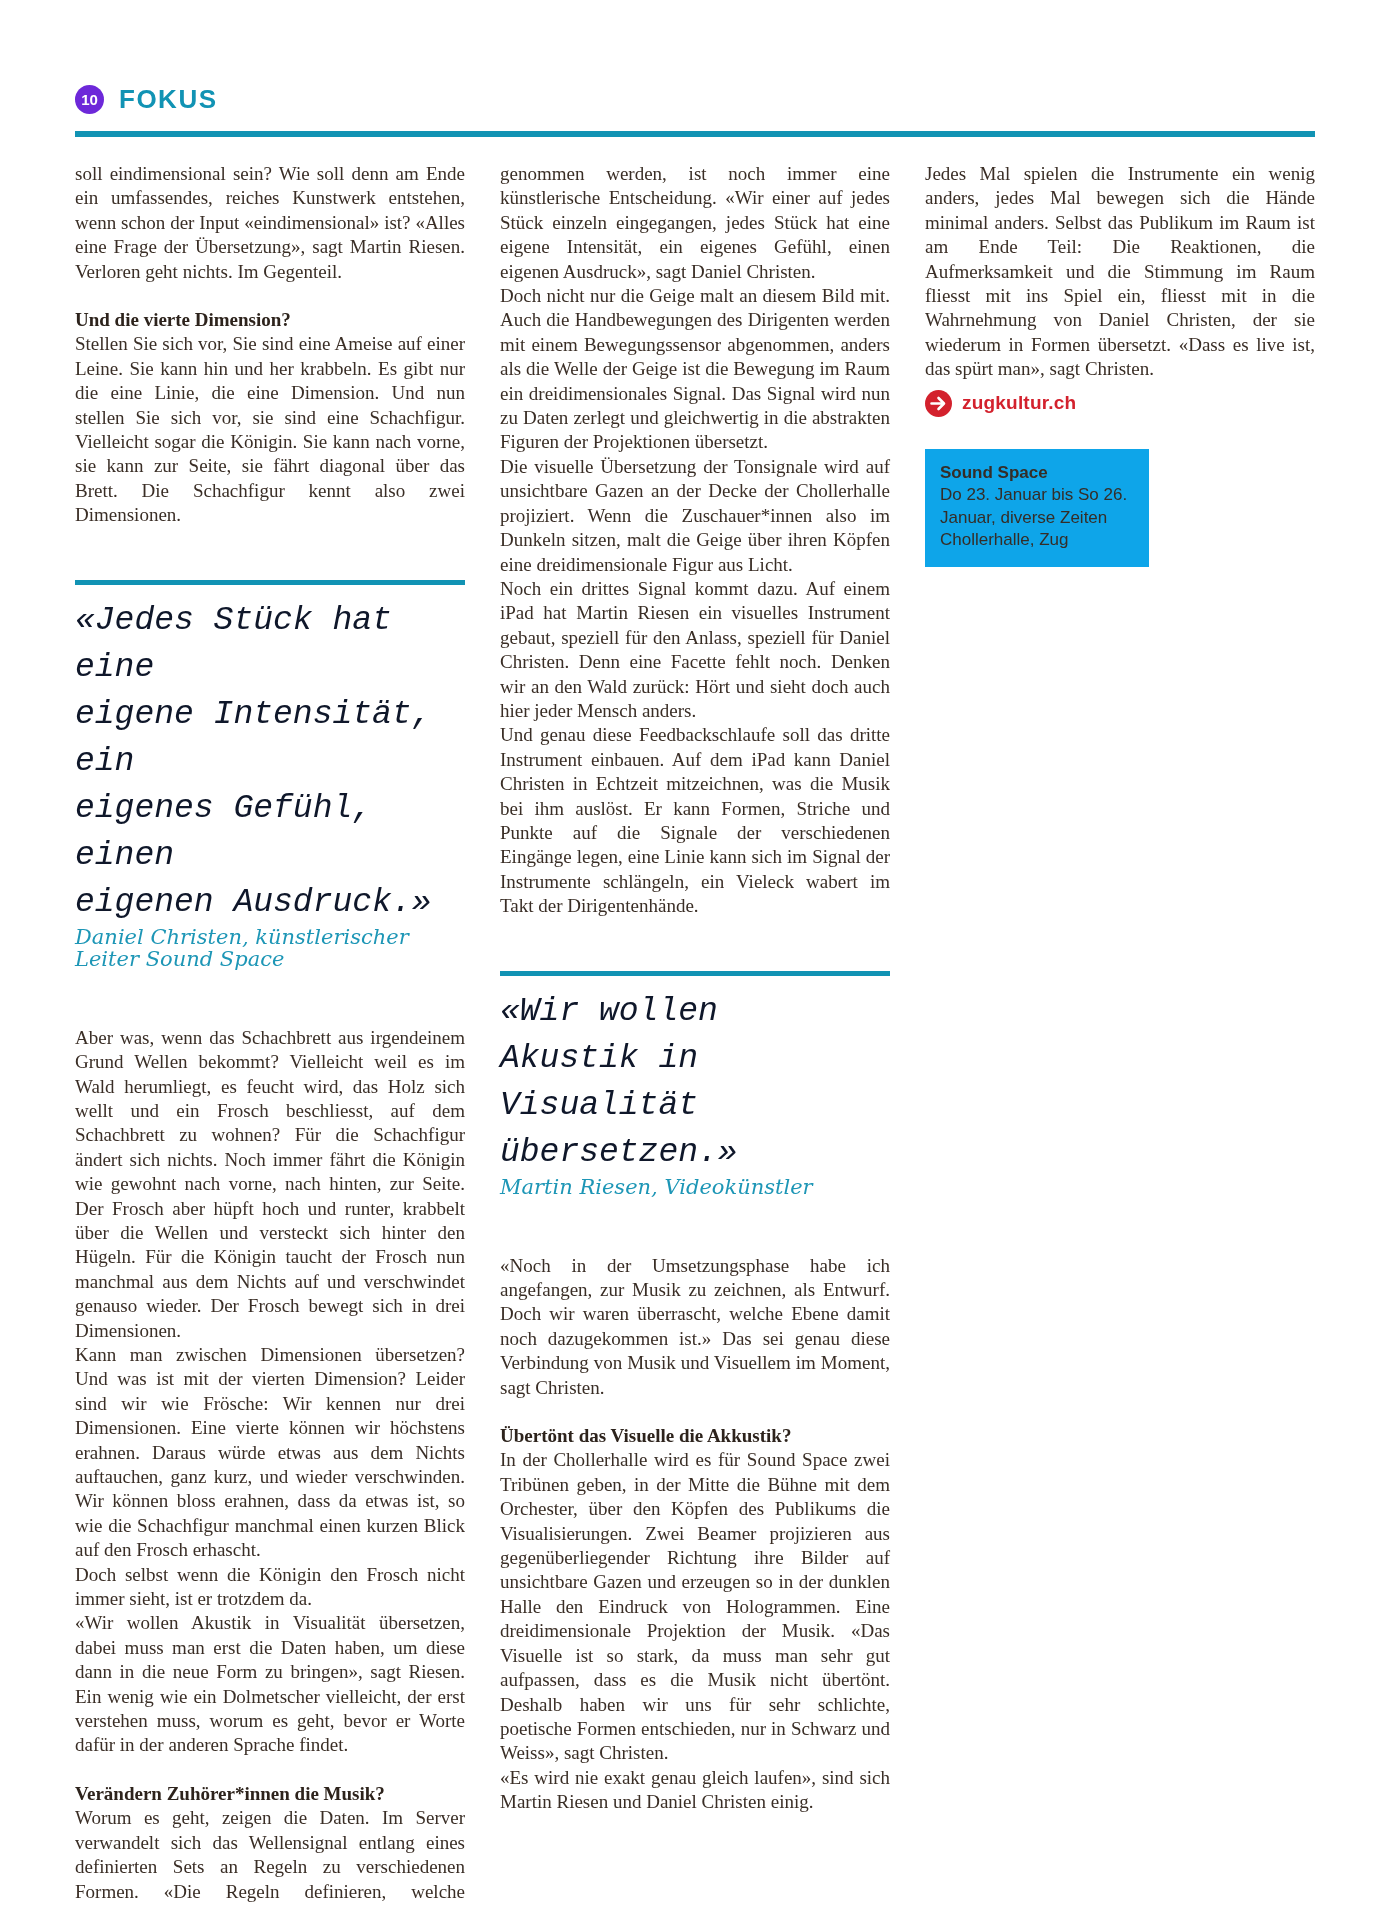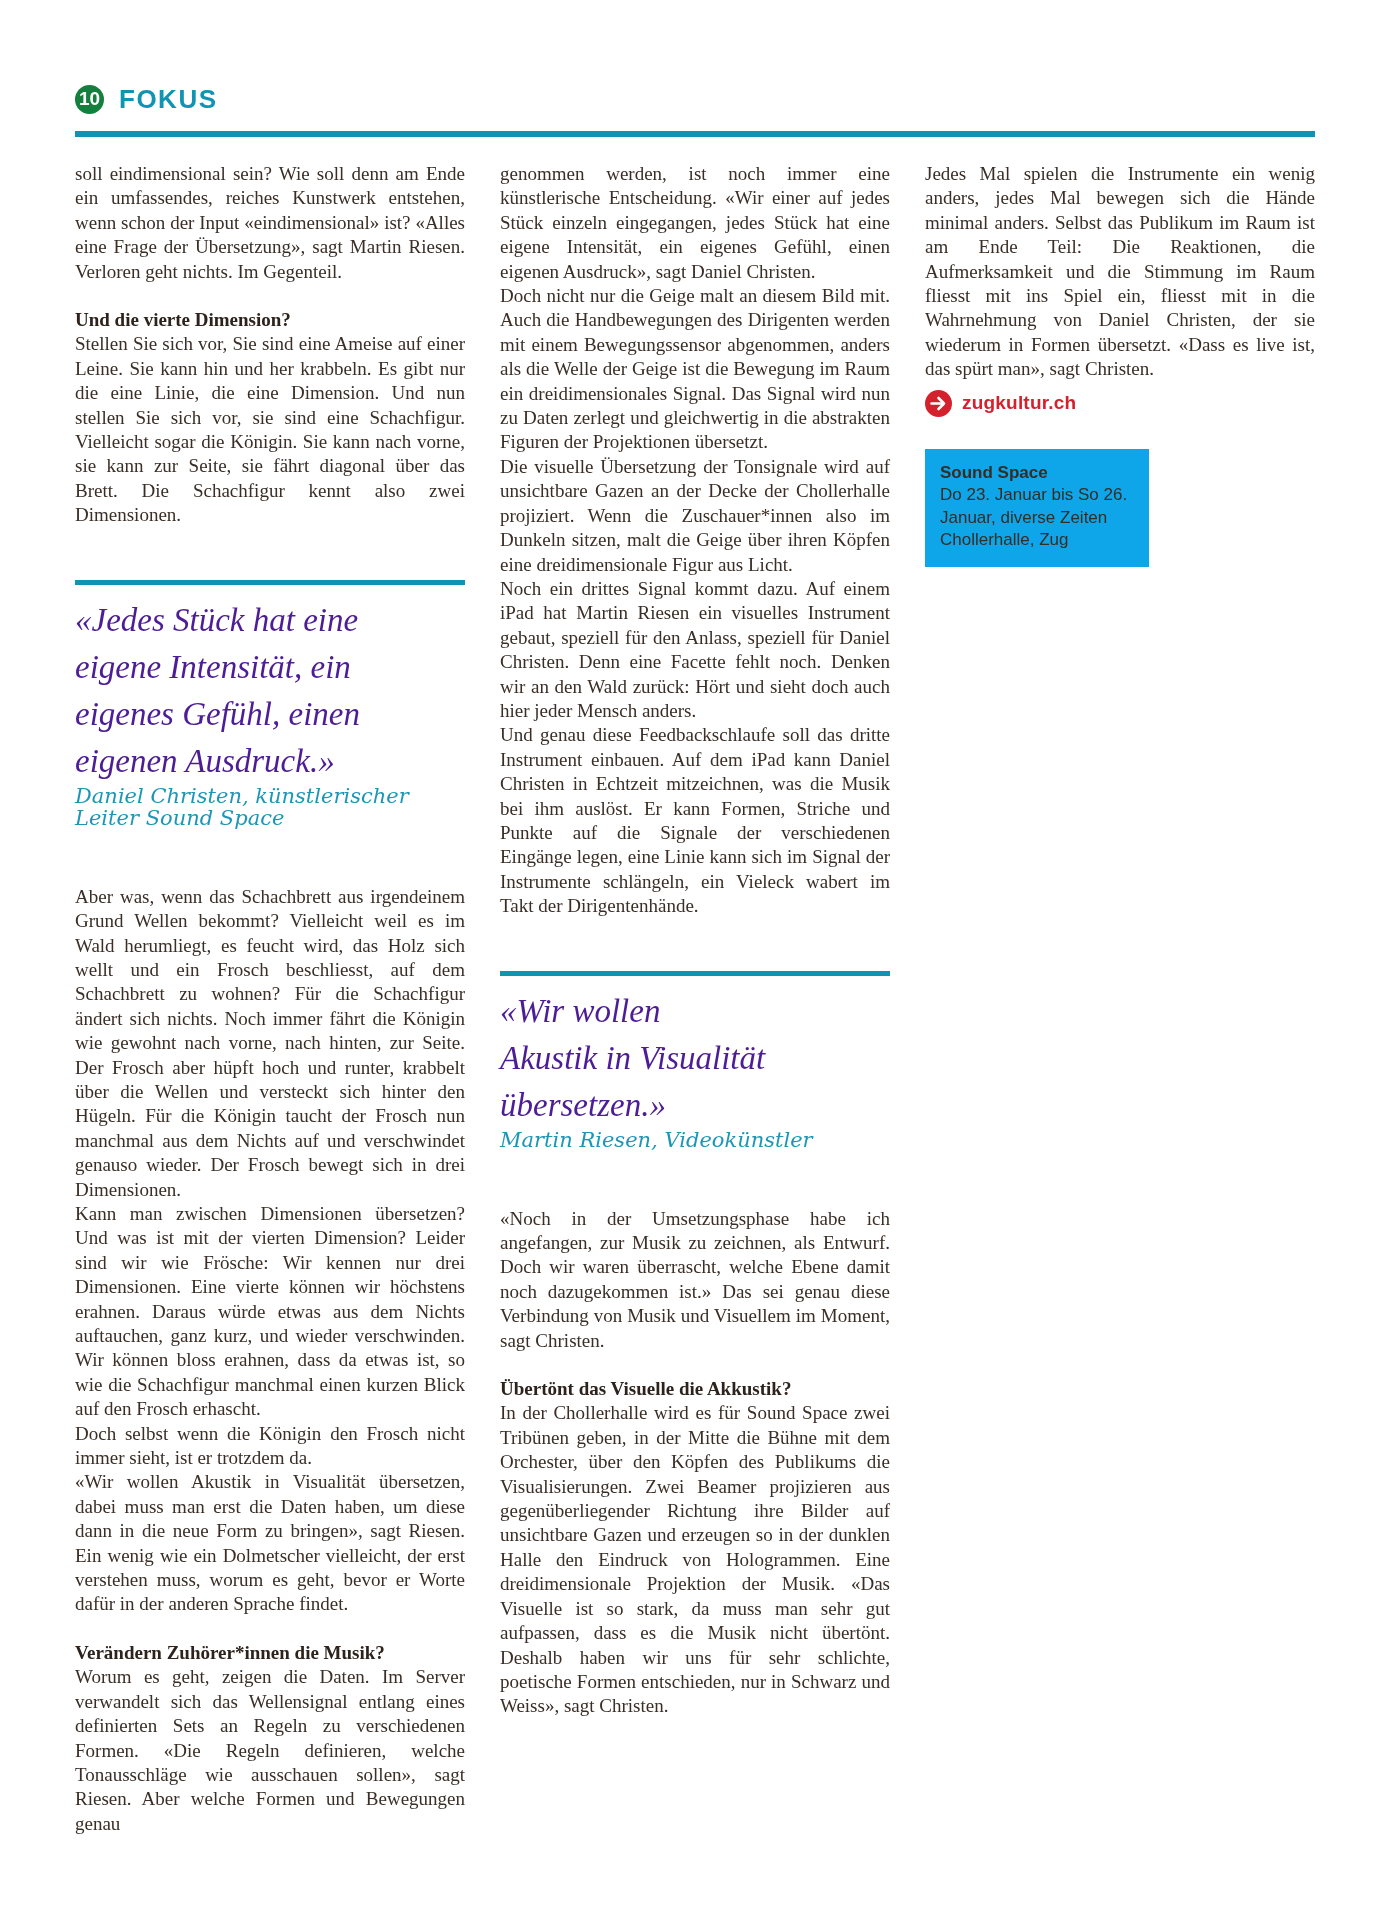--- a/index.html
+++ b/index.html
@@ -10,22 +10,22 @@
     overflow:hidden;
     font-family:"Liberation Serif",serif;
     color:#3a2e26;
     box-sizing:border-box;
     padding:84px 85px 0 75px;
   }
   
   .masthead{display:flex;align-items:center;gap:15px;height:30px;}
   .page-badge{
     width:29px;height:29px;border-radius:50%;
-    background:#15803d;color:#ffffff;
-    font-family:"Liberation Sans",sans-serif;font-weight:700;font-size:19px;
+    background:#6d28d9;color:#ffffff;
+    font-family:"Liberation Sans",sans-serif;font-weight:700;font-size:15px;
     display:flex;align-items:center;justify-content:center;
     flex:0 0 auto;
   }
   .section-label{
     color:#1193b4;
     font-family:"Liberation Sans",sans-serif;
     font-weight:700;font-size:26px;letter-spacing:1.5px;
   }
   .header-rule{height:6px;background:#1193b4;margin-top:17px;}
   
@@ -40,23 +40,23 @@
   .col p{margin:0;}
   .col p.cont{text-align-last:justify;}
   .col h3{
     margin:24px 0 0 0;
     font-size:19px;line-height:24.4px;
     font-weight:700;color:#2d231c;
   }
   
   .quotebox{margin-top:52px;margin-bottom:56px;border-top:5px solid #1193b4;padding-top:12px;text-align:left;}
   .quote-text{
-    font-family:Liberation Serif, serif;
+    font-family:Liberation Mono, monospace;
     font-style:italic;
-    color:#4c1d95;
+    color:#0f172a;
     font-size:33px;line-height:47px;
     white-space:pre-line;
     hyphens:none;
   }
   .quote-attr{
     font-family:"DejaVu Serif",serif;
     font-style:italic;
     color:#1d96b6;
     font-size:21px;line-height:22px;
   }
@@ -127,20 +127,21 @@
       <div class="quotebox">
         <div class="quote-text">«Wir wollen
 Akustik in Visualität
 übersetzen.»</div>
         <div class="quote-attr">Martin Riesen, Videokünstler</div>
       </div>
 
       <p>«Noch in der Umsetzungsphase habe ich angefangen, zur Musik zu zeichnen, als Entwurf. Doch wir waren überrascht, welche Ebene damit noch dazugekommen ist.» Das sei genau diese Verbindung von Musik und Visuellem im Moment, sagt Christen.</p>
       <h3>Übertönt das Visuelle die Akkustik?</h3>
       <p>In der Chollerhalle wird es für Sound Space zwei Tribünen geben, in der Mitte die Bühne mit dem Orchester, über den Köpfen des Publikums die Visualisierungen. Zwei Beamer projizieren aus gegenüberliegender Richtung ihre Bilder auf unsichtbare Gazen und erzeugen so in der dunklen Halle den Eindruck von Hologrammen. Eine dreidimensionale Projektion der Musik. «Das Visuelle ist so stark, da muss man sehr gut aufpassen, dass es die Musik nicht übertönt. Deshalb haben wir uns für sehr schlichte, poetische Formen entschieden, nur in Schwarz und Weiss», sagt Christen.</p>
+      <p>«Es wird nie exakt genau gleich laufen», sind sich Martin Riesen und Daniel Christen einig.</p>
     </section>
 
     <section class="col">
       <p>Jedes Mal spielen die Instrumente ein wenig anders, jedes Mal bewegen sich die Hände minimal anders. Selbst das Publikum im Raum ist am Ende Teil: Die Reaktionen, die Aufmerksamkeit und die Stimmung im Raum fliesst mit ins Spiel ein, fliesst mit in die Wahrnehmung von Daniel Christen, der sie wiederum in Formen übersetzt. «Dass es live ist, das spürt man», sagt Christen.</p>
 
       <div class="link-row">
         <svg class="link-icon" viewBox="0 0 27 27" aria-hidden="true">
           <circle cx="13.5" cy="13.5" r="13.5" fill="#d3212d"></circle>
           <path d="M6.5 13.5h12M13.5 8l5.5 5.5-5.5 5.5" stroke="#ffffff" stroke-width="2.6" fill="none" stroke-linecap="round" stroke-linejoin="round"></path>
         </svg>

